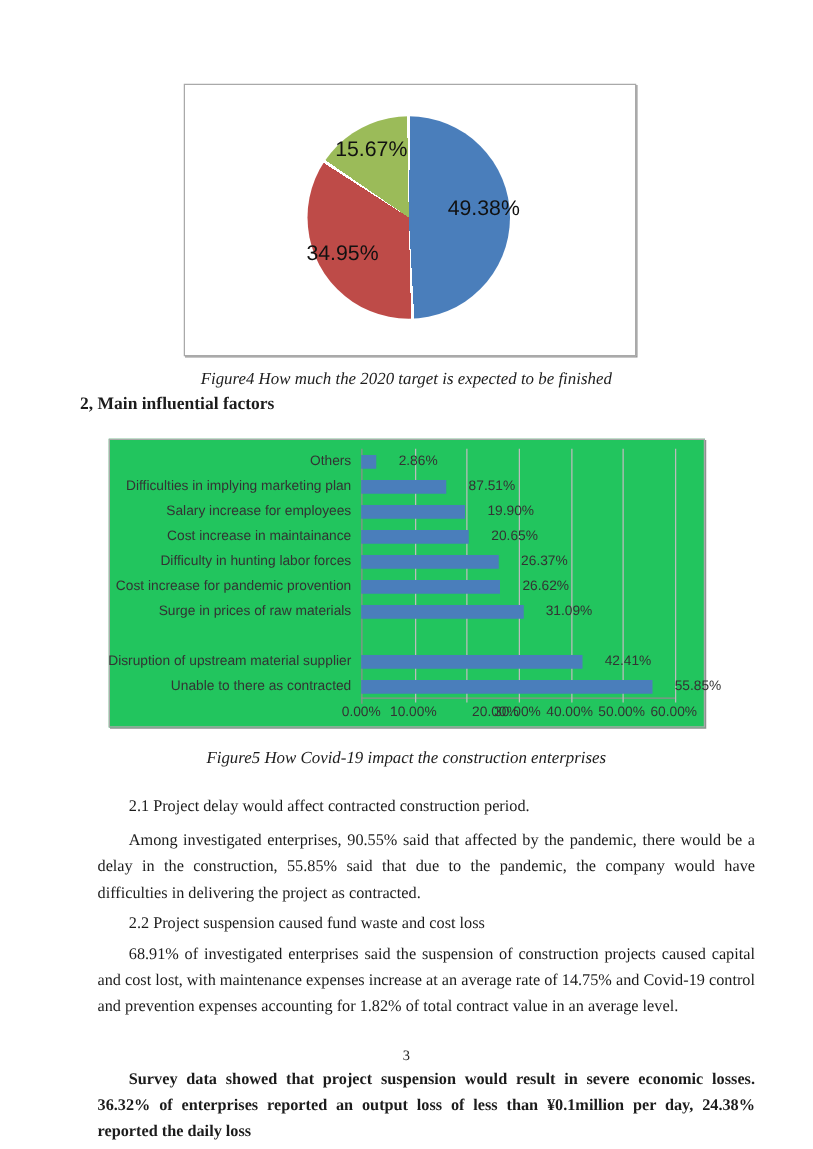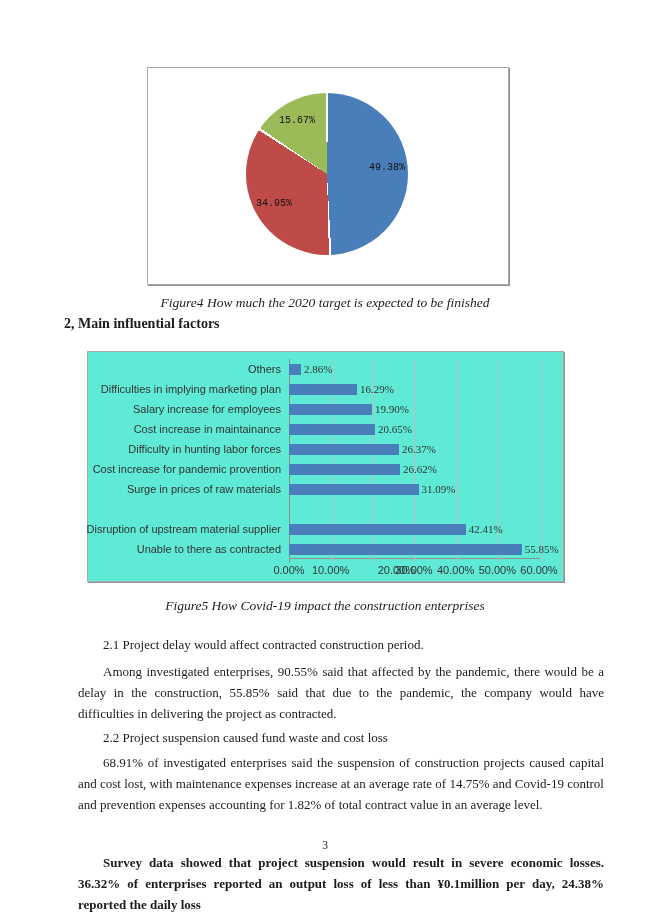--- a/index.html
+++ b/index.html
@@ -8,58 +8,58 @@
     font-family:"Liberation Serif",serif;color:#1c1c1c;margin:0 auto;overflow:hidden;
   }
   
   .pie-figure{
     position:absolute;left:147px;top:67px;width:360px;height:216px;
     border:1px solid #a9a9a9;box-shadow:1px 1px 0 #8f8f8f;background:#ffffff;margin:0;
   }
   .pie{position:absolute;left:98px;top:25px;width:162px;height:162px;border-radius:50%;}
   .pie-label{
     position:absolute;transform:translate(-50%,-50%);
-    font-family:Liberation Mono, monospace;font-size:10px;color:#111111;white-space:nowrap;
+    font-family:Liberation Sans, sans-serif;font-size:17px;color:#111111;white-space:nowrap;
   }
   .pl0{left:239px;top:99px;}
   .pl1{left:126px;top:135px;}
   .pl2{left:149px;top:52px;}
   
   .caption{
     position:absolute;left:62px;width:526px;text-align:center;
     font-style:italic;font-size:13.5px;line-height:17px;
   }
   .caption4{top:294px;}
   .caption5{top:597px;}
   .heading{position:absolute;left:64px;top:316px;margin:0;font-size:14px;font-weight:bold;}
   
   .bar-figure{
     position:absolute;left:87px;top:351px;width:475px;height:229px;
-    border:1px solid #a9a9a9;box-shadow:1px 1px 0 #8f8f8f;background:#5eead4;margin:0;text-align:center;
+    border:1px solid #a9a9a9;box-shadow:1px 1px 0 #8f8f8f;background:#22c55e;margin:0;text-align:center;
   }
   .bar-grid{
     position:absolute;left:201px;width:250px;top:7px;bottom:22px;
     border-left:1px solid #8e8e8e;border-bottom:1px solid #8e8e8e;
   }
   .bar-grid::before{
     content:'';position:absolute;left:-1px;bottom:-5px;width:1px;height:5px;background:#8e8e8e;
   }
   .gridline{position:absolute;top:0;bottom:-4px;width:1px;background:#bcbcbc;}
   .bar-rows{position:absolute;left:0;top:7px;bottom:22px;right:4px;display:flex;flex-direction:column;}
   .bar-row{flex:1;display:flex;align-items:center;}
   .bar-cat{
     width:201px;box-sizing:border-box;padding-right:8px;
     display:flex;justify-content:flex-end;align-items:center;
     font-family:"Liberation Sans",sans-serif;font-size:11px;color:#333333;white-space:nowrap;
   }
   .bar-cell{width:250px;display:flex;align-items:center;position:relative;}
   .bar{height:11px;background:#4a7ebb;flex-shrink:0;}
   .bar-val{
-    font-family:Liberation Serif, serif;font-size:11px;color:#333333;
-    margin-left:3px;white-space:nowrap;
+    font-family:Liberation Sans, sans-serif;font-size:11px;color:#333333;
+    margin-left:18px;white-space:nowrap;
   }
   .bar-ticks{
     position:absolute;left:201px;width:250px;bottom:3px;height:14px;
     font-family:"Liberation Sans",sans-serif;font-size:11px;color:#333333;
   }
   .tick{position:absolute;transform:translateX(-50%);white-space:nowrap;}
   
   .sub,.body{position:absolute;left:62px;width:526px;margin:16px;font-size:13px;}
   .sub{line-height:17px;text-indent:25px;}
   .s21{top:620px;}
@@ -104,21 +104,21 @@
             <div class="bar" style="width: 4.76667%; background: rgb(74, 126, 187);"></div>
             <span class="bar-val">2.86%</span>
           </div>
         </div>
         <div class="bar-row">
           <div class="bar-cat">
             <span>Difficulties in implying marketing plan</span>
           </div>
           <div class="bar-cell">
             <div class="bar" style="width: 27.15%; background: rgb(74, 126, 187);"></div>
-            <span class="bar-val">16.29%</span>
+            <span class="bar-val">87.51%</span>
           </div>
         </div>
         <div class="bar-row">
           <div class="bar-cat">
             <span>Salary increase for employees</span>
           </div>
           <div class="bar-cell">
             <div class="bar" style="width: 33.1667%; background: rgb(74, 126, 187);"></div>
             <span class="bar-val">19.90%</span>
           </div>

